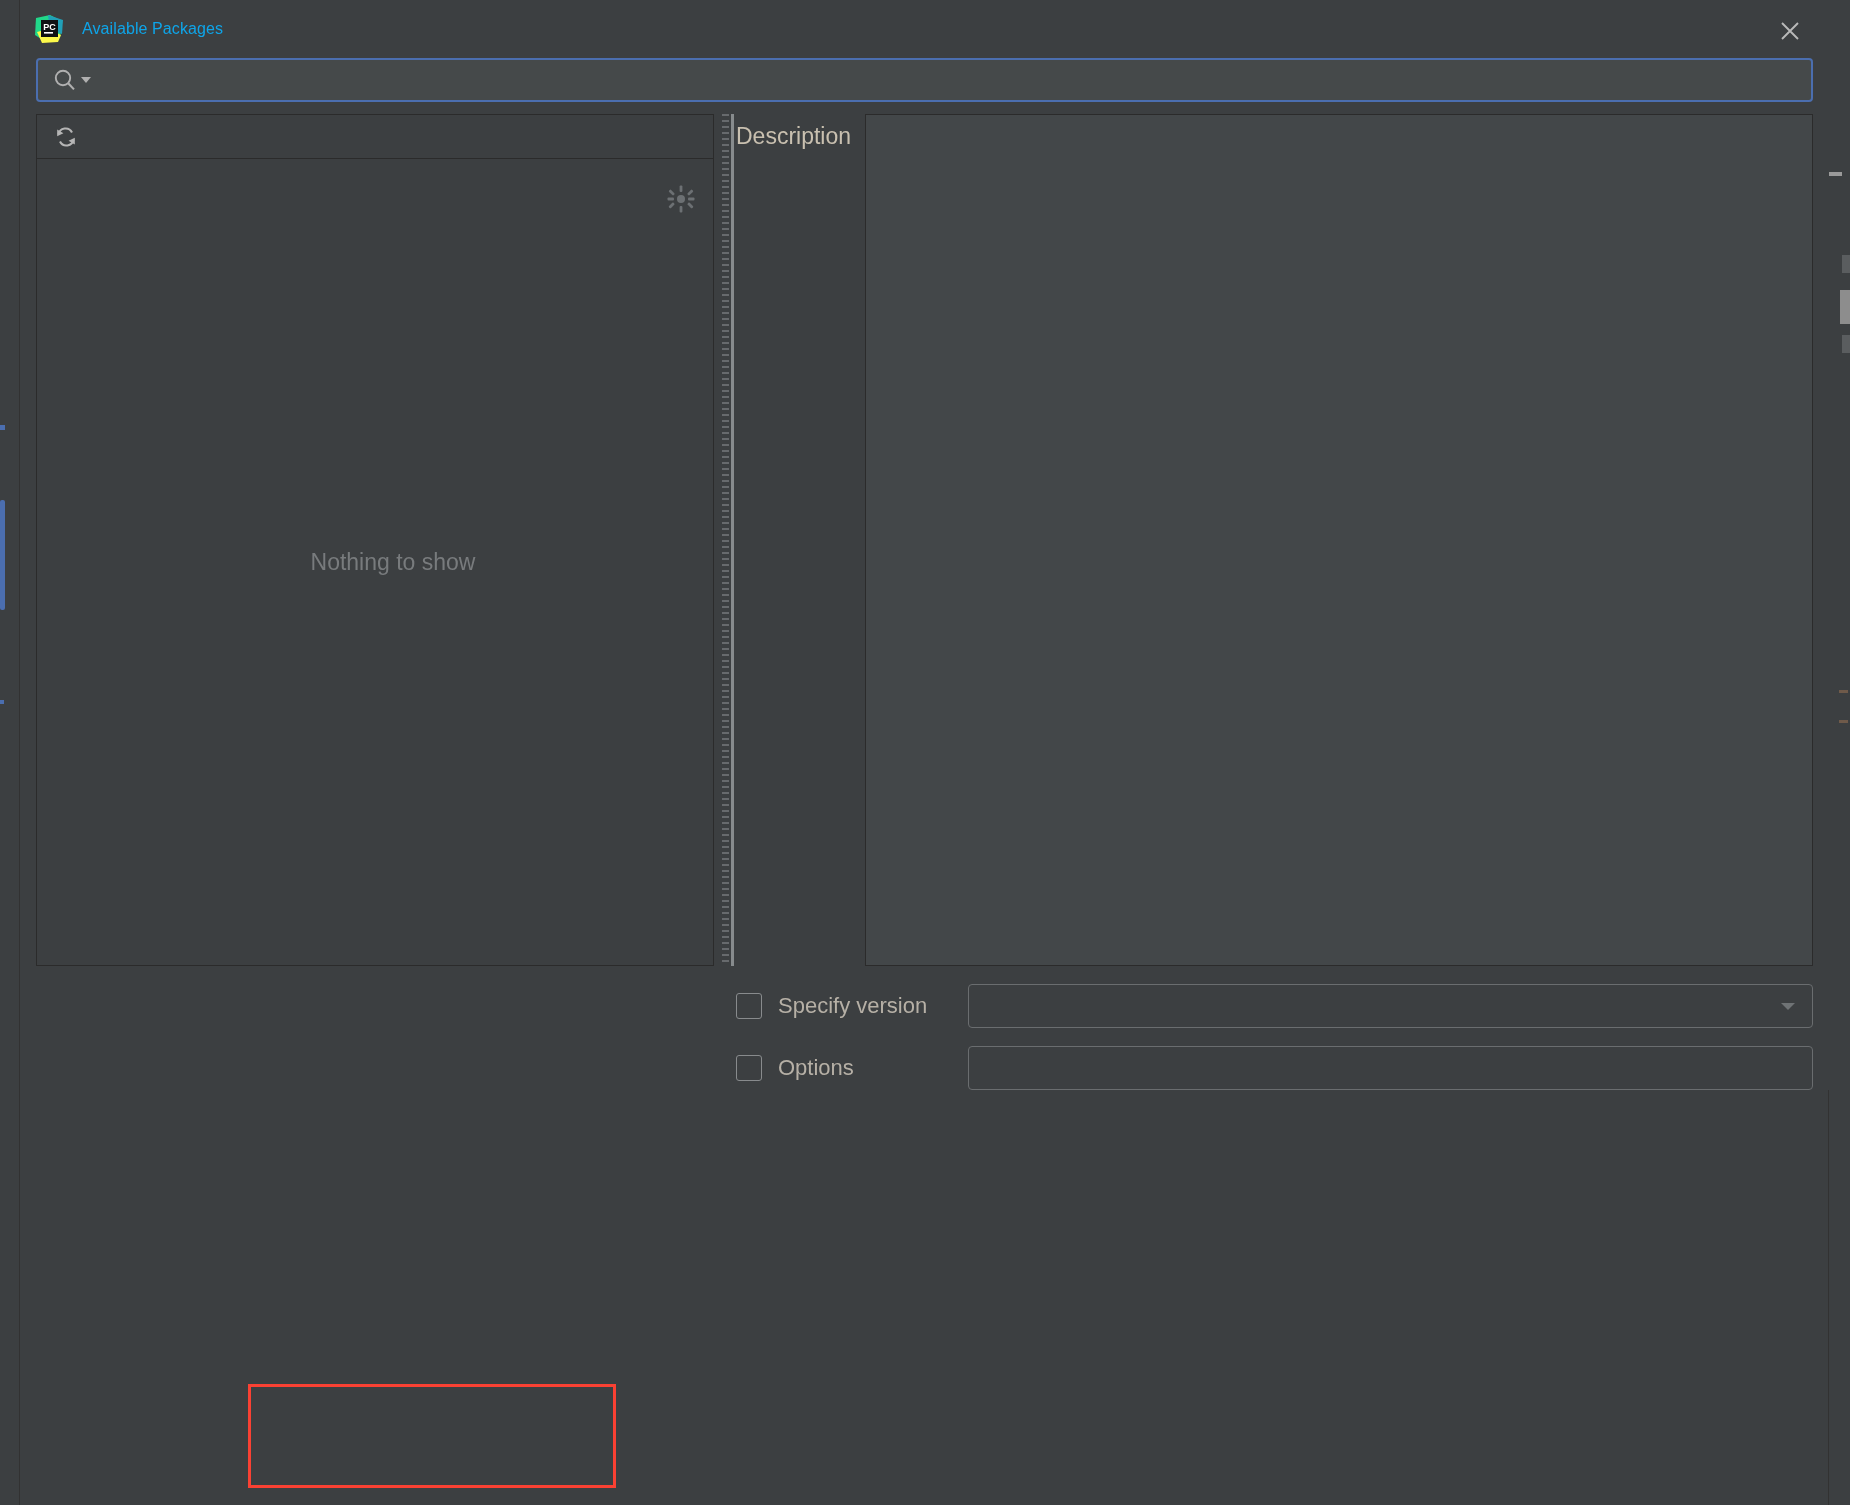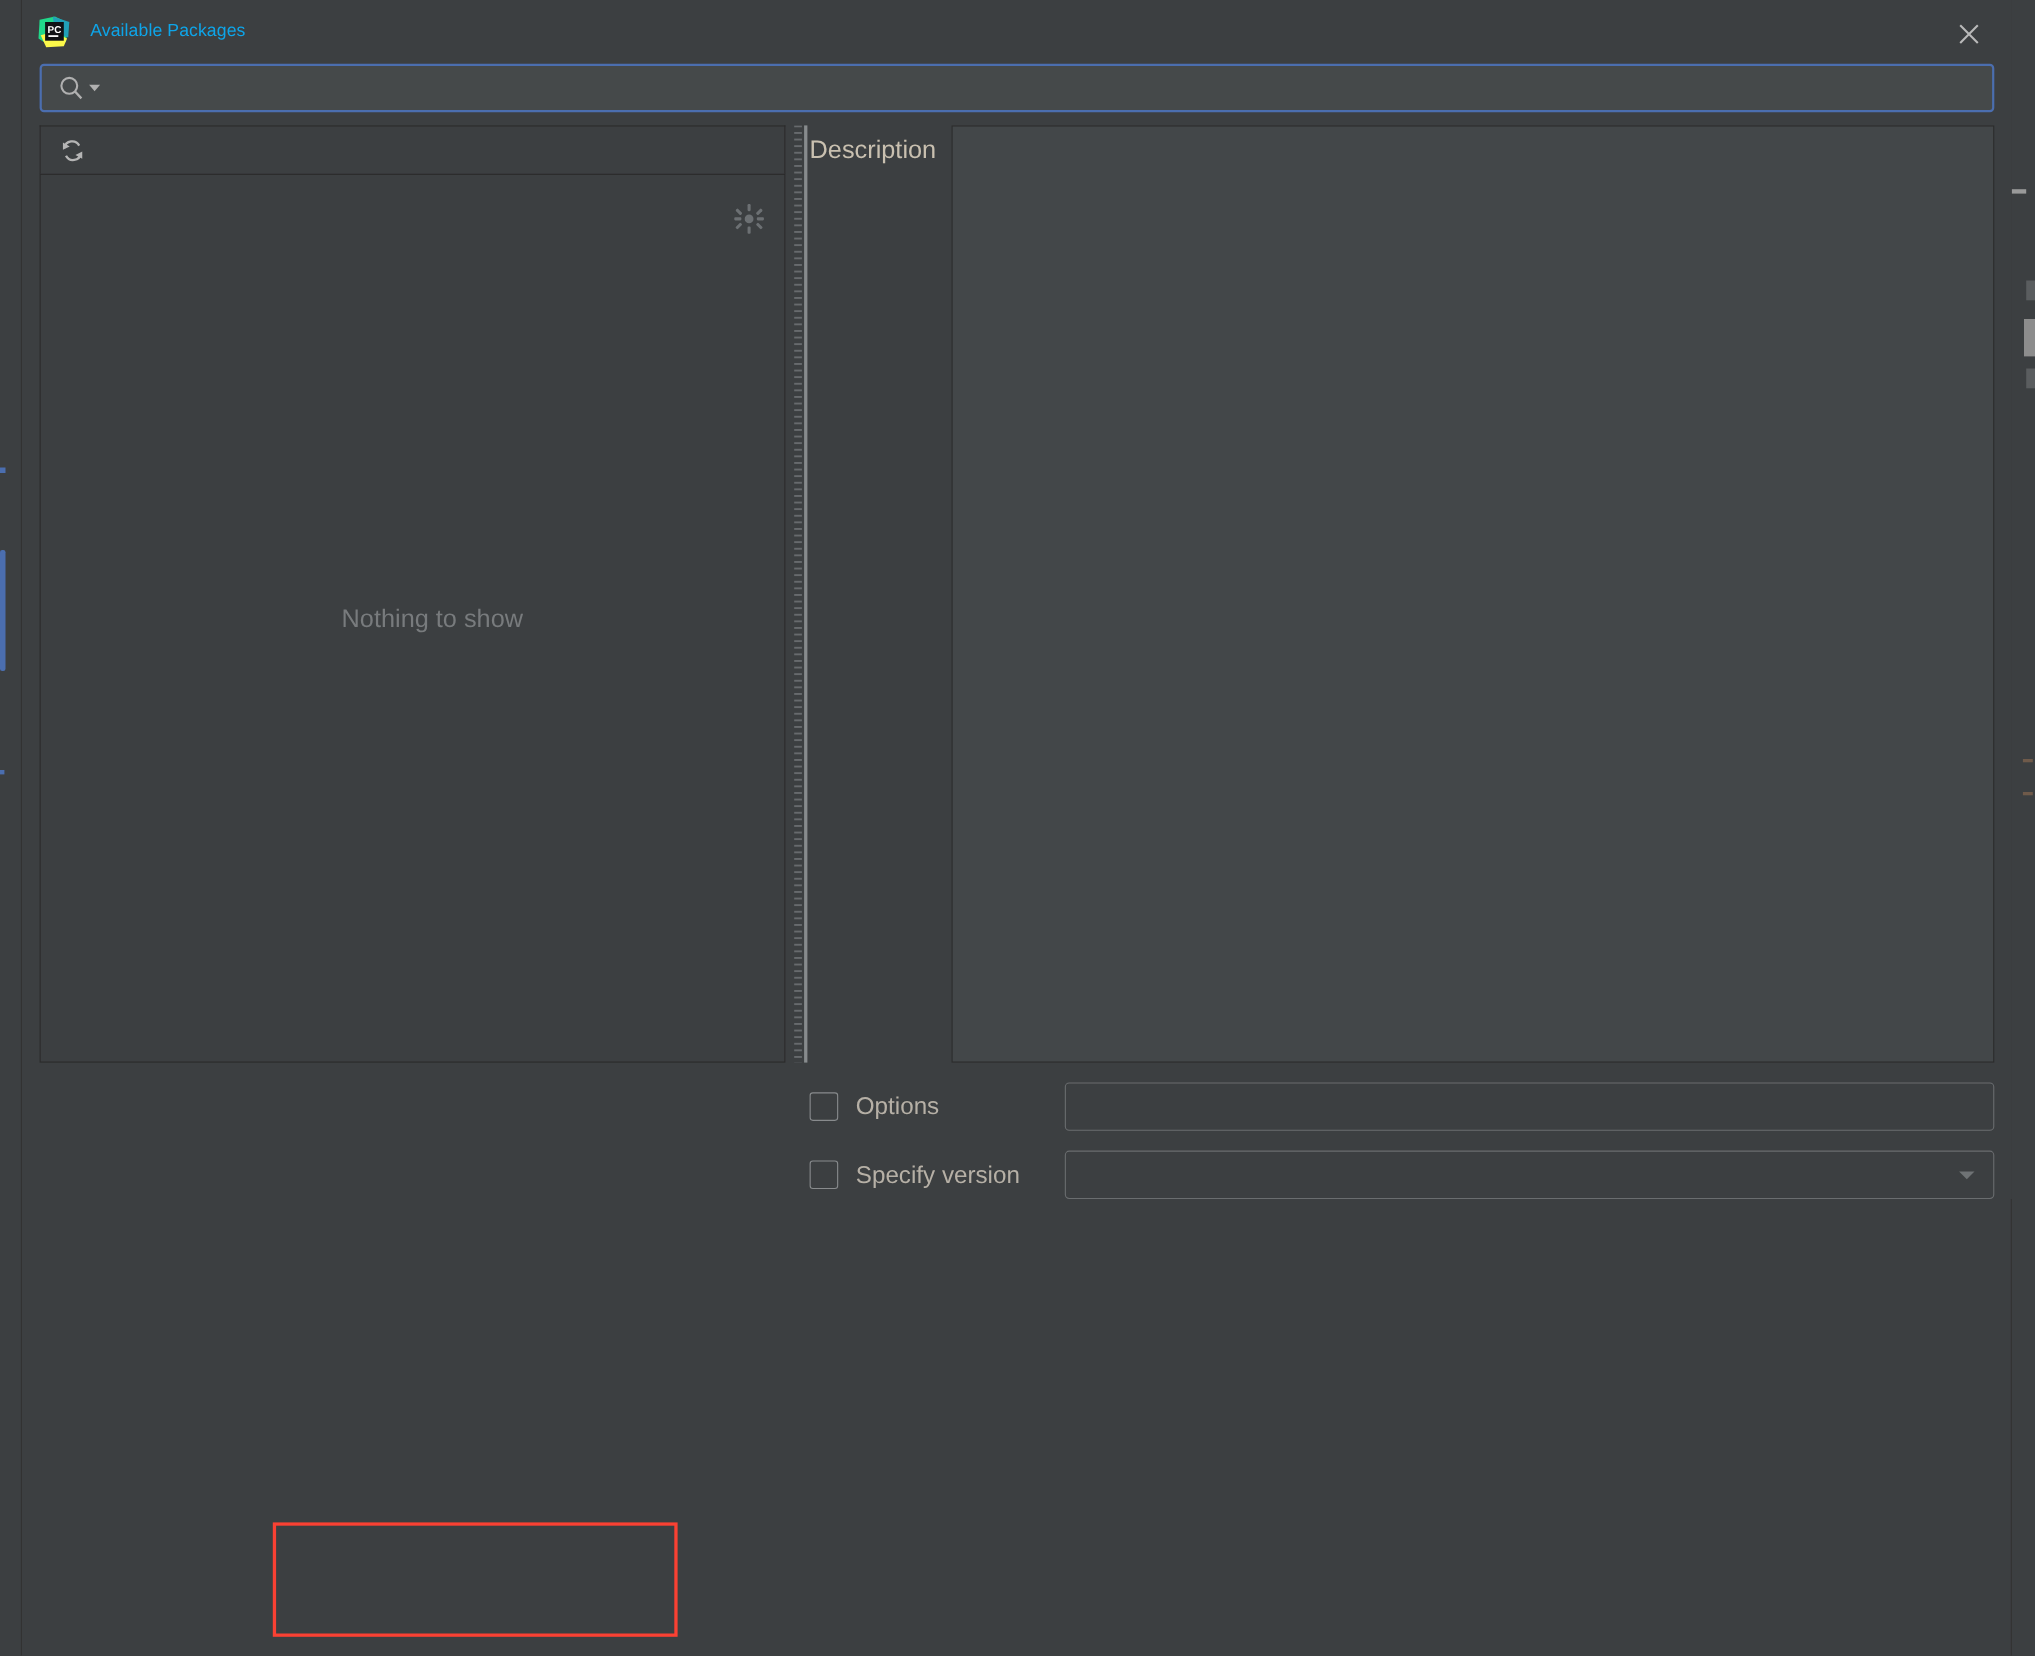--- a/index.html
+++ b/index.html
@@ -441,38 +441,38 @@
     </div>
   </div>
 
   <div class="options-area">
 
     <div class="opt-row">
       <div class="opt-left"></div>
       <div class="opt-gap"></div>
       <div class="opt-label-box">
         <div class="checkbox"></div>
-        <div class="opt-label">Options</div>
-      </div>
-      <div class="field">
-        <input class="field-value" type="text" style="">
+        <div class="opt-label">Specify version</div>
+      </div>
+      <div class="field combo">
+        <input class="field-value" type="text" readonly="" style="">
+        <svg width="20" height="20" viewBox="0 0 20 20">
+          <polygon points="3,7 17,7 10,14" fill="#6f7375"></polygon>
+        </svg>
       </div>
     </div>
 
     <div class="opt-row">
       <div class="opt-left"></div>
       <div class="opt-gap"></div>
       <div class="opt-label-box">
         <div class="checkbox"></div>
-        <div class="opt-label">Specify version</div>
-      </div>
-      <div class="field combo">
-        <input class="field-value" type="text" readonly="" style="">
-        <svg width="20" height="20" viewBox="0 0 20 20">
-          <polygon points="3,7 17,7 10,14" fill="#6f7375"></polygon>
-        </svg>
+        <div class="opt-label">Options</div>
+      </div>
+      <div class="field">
+        <input class="field-value" type="text" style="">
       </div>
     </div>
   </div>
 
 </div>
 
 <div class="annot-box"></div>
 
 </body></html>

